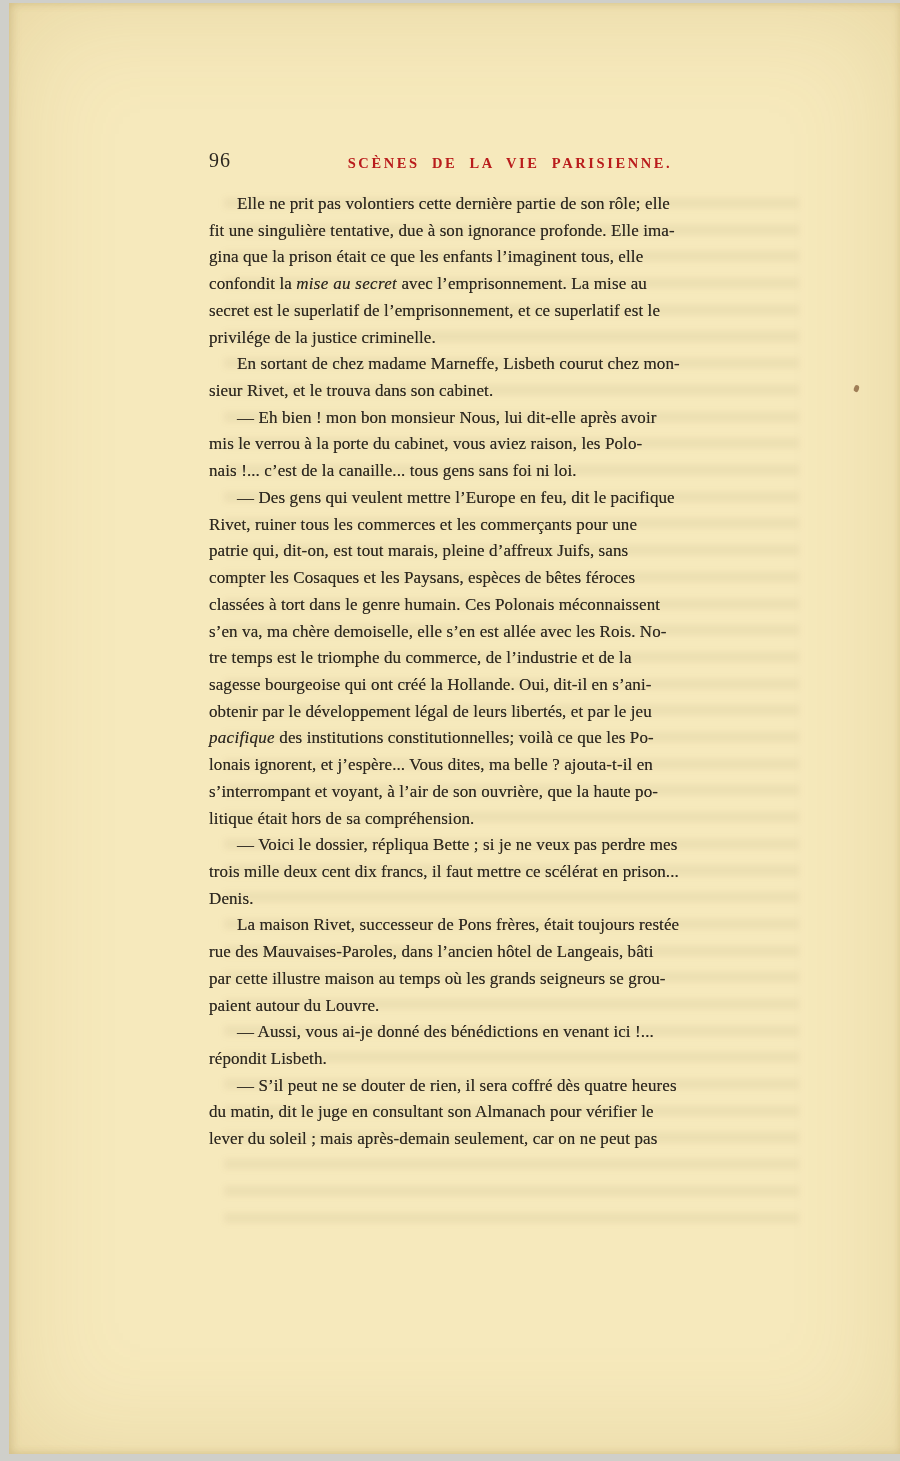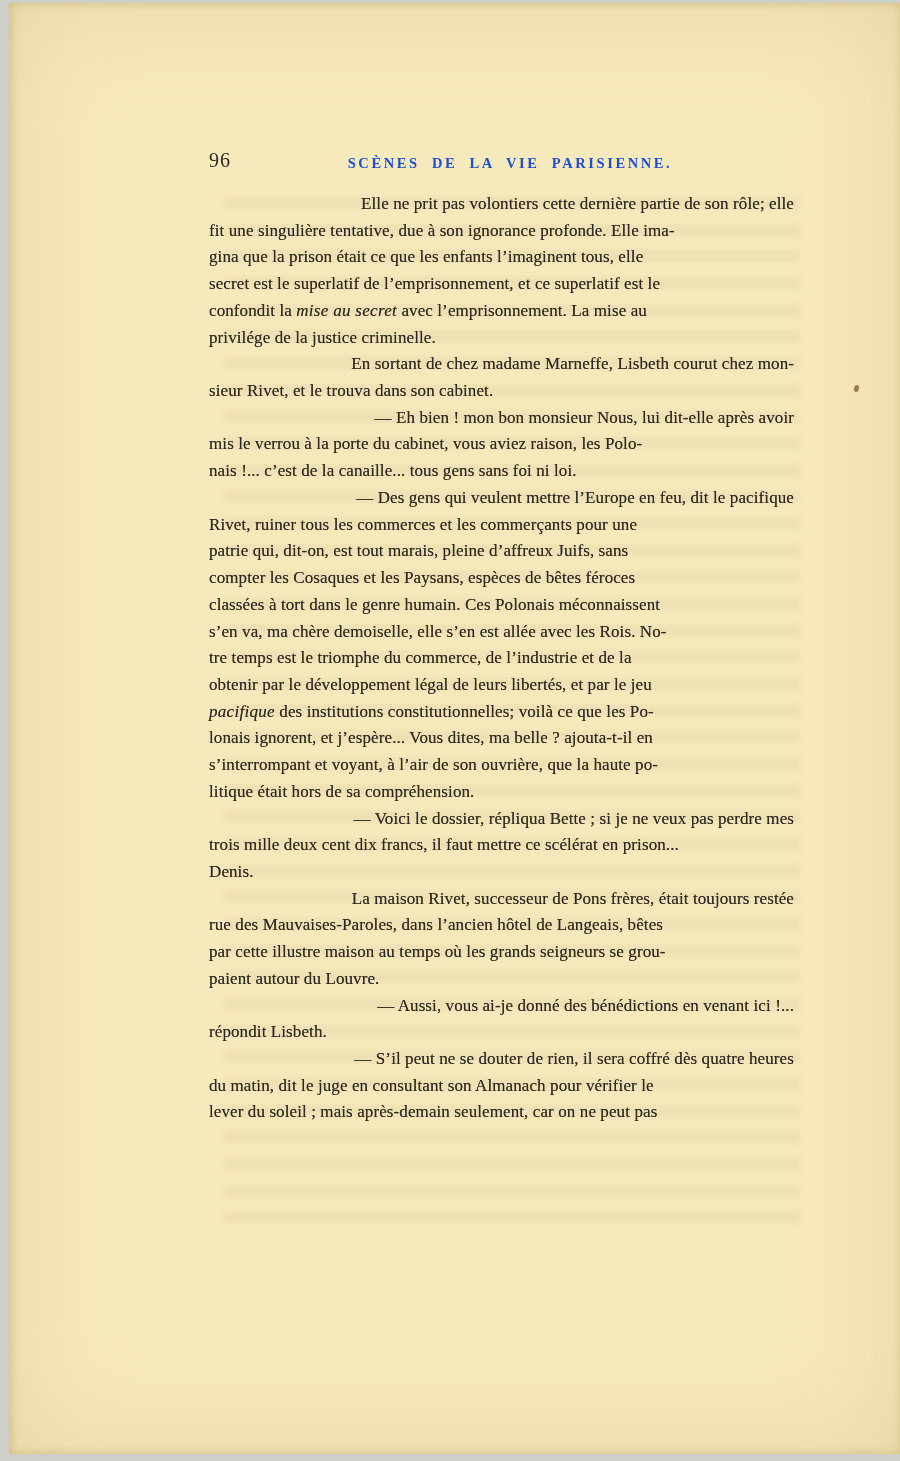--- a/index.html
+++ b/index.html
@@ -31,32 +31,32 @@
     position:absolute;left:200px;top:146px;width:572px;height:30px;
     color:#2d2820;
   }
   .page-number{
     position:absolute;left:0;top:0;
     font-size:20px;letter-spacing:1px;
   }
   .running-title{
     position:absolute;left:30px;right:0;top:6px;text-align:center;
     font-size:14.5px;font-weight:bold;letter-spacing:2.6px;word-spacing:6px;
-    color:#1d4ed8;
+    color:#b91c1c;
   }
   .text-block{
     position:absolute;left:200px;top:188px;width:585px;
     color:#2d2820;
   }
   .line{
     height:26.72px;line-height:26.72px;font-size:17px;
     white-space:nowrap;letter-spacing:0.1px;
     text-shadow:0 0 0.4px rgba(45,40,32,.6);
   }
-  .line.first{text-indent:28px;text-align:right;}
+  .line.first{text-indent:28px;}
   .line i{font-style:italic;letter-spacing:0.3px;}
   .speck{
     position:absolute;left:845px;top:382px;width:5px;height:7px;
     background:#8f6c46;opacity:.85;
     border-radius:60% 60% 45% 55%/55% 60% 45% 40%;
     transform:rotate(18deg);
   }
 </style>
 </head>
 <body>
@@ -66,45 +66,46 @@
 
   <div class="header-row">
     <span class="page-number">96</span>
     <span class="running-title">SCÈNES DE LA VIE PARISIENNE.</span>
   </div>
 
   <div class="text-block">
       <div class="line first"><span>Elle ne prit pas volontiers cette dernière partie de son rôle; elle</span></div>
       <div class="line"><span>fit une singulière tentative, due à son ignorance profonde. Elle ima-</span></div>
       <div class="line"><span>gina que la prison était ce que les enfants l’imaginent tous, elle</span></div>
+      <div class="line"><span>confondit la </span><i>mise au secret</i><span> avec l’emprisonnement. La mise au</span></div>
       <div class="line"><span>secret est le superlatif de l’emprisonnement, et ce superlatif est le</span></div>
-      <div class="line"><span>confondit la </span><i>mise au secret</i><span> avec l’emprisonnement. La mise au</span></div>
       <div class="line"><span>privilége de la justice criminelle.</span></div>
       <div class="line first"><span>En sortant de chez madame Marneffe, Lisbeth courut chez mon-</span></div>
       <div class="line"><span>sieur Rivet, et le trouva dans son cabinet.</span></div>
       <div class="line first"><span>— Eh bien ! mon bon monsieur Nous, lui dit-elle après avoir</span></div>
       <div class="line"><span>mis le verrou à la porte du cabinet, vous aviez raison, les Polo-</span></div>
       <div class="line"><span>nais !... c’est de la canaille... tous gens sans foi ni loi.</span></div>
       <div class="line first"><span>— Des gens qui veulent mettre l’Europe en feu, dit le pacifique</span></div>
       <div class="line"><span>Rivet, ruiner tous les commerces et les commerçants pour une</span></div>
       <div class="line"><span>patrie qui, dit-on, est tout marais, pleine d’affreux Juifs, sans</span></div>
       <div class="line"><span>compter les Cosaques et les Paysans, espèces de bêtes féroces</span></div>
       <div class="line"><span>classées à tort dans le genre humain. Ces Polonais méconnaissent</span></div>
       <div class="line"><span>s’en va, ma chère demoiselle, elle s’en est allée avec les Rois. No-</span></div>
       <div class="line"><span>tre temps est le triomphe du commerce, de l’industrie et de la</span></div>
+      <div class="line"><span>sagesse bourgeoise qui ont créé la Hollande. Oui, dit-il en s’ani-</span></div>
       <div class="line"><span>obtenir par le développement légal de leurs libertés, et par le jeu</span></div>
       <div class="line"><i>pacifique</i><span> des institutions constitutionnelles; voilà ce que les Po-</span></div>
       <div class="line"><span>lonais ignorent, et j’espère... Vous dites, ma belle ? ajouta-t-il en</span></div>
       <div class="line"><span>s’interrompant et voyant, à l’air de son ouvrière, que la haute po-</span></div>
       <div class="line"><span>litique était hors de sa compréhension.</span></div>
       <div class="line first"><span>— Voici le dossier, répliqua Bette ; si je ne veux pas perdre mes</span></div>
       <div class="line"><span>trois mille deux cent dix francs, il faut mettre ce scélérat en prison...</span></div>
       <div class="line"><span>Denis.</span></div>
       <div class="line first"><span>La maison Rivet, successeur de Pons frères, était toujours restée</span></div>
-      <div class="line"><span>rue des Mauvaises-Paroles, dans l’ancien hôtel de Langeais, bêtes</span></div>
+      <div class="line"><span>rue des Mauvaises-Paroles, dans l’ancien hôtel de Langeais, bâti</span></div>
       <div class="line"><span>par cette illustre maison au temps où les grands seigneurs se grou-</span></div>
       <div class="line"><span>paient autour du Louvre.</span></div>
       <div class="line first"><span>— Aussi, vous ai-je donné des bénédictions en venant ici !...</span></div>
       <div class="line"><span>répondit Lisbeth.</span></div>
       <div class="line first"><span>— S’il peut ne se douter de rien, il sera coffré dès quatre heures</span></div>
       <div class="line"><span>du matin, dit le juge en consultant son Almanach pour vérifier le</span></div>
       <div class="line"><span>lever du soleil ; mais après-demain seulement, car on ne peut pas</span></div>
     </div>
 
   <div class="speck"></div>

